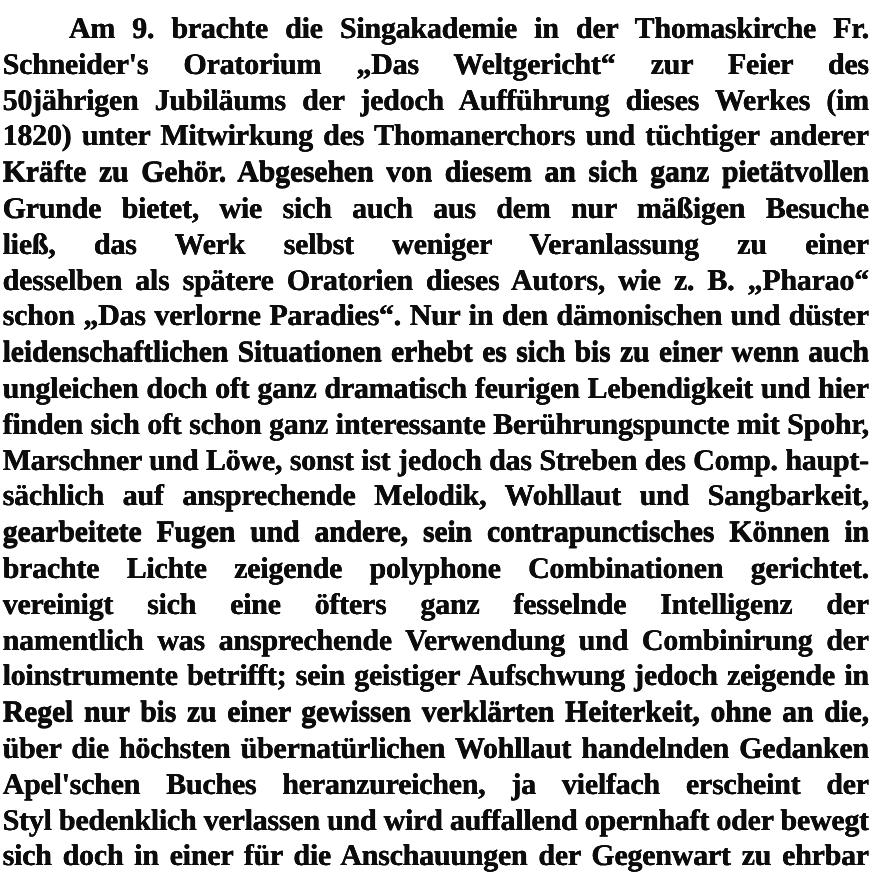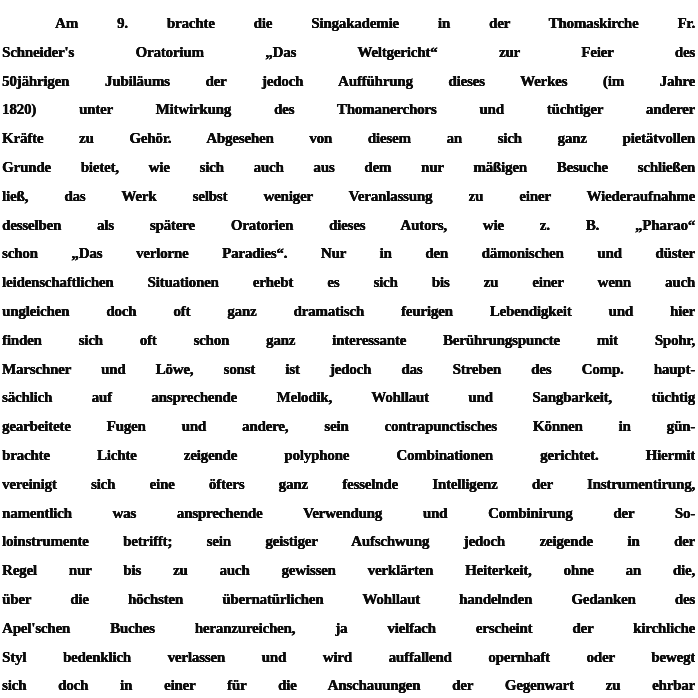--- a/index.html
+++ b/index.html
@@ -15,21 +15,21 @@
   .page {
     width: 698px;
     height: 698px;
     box-sizing: border-box;
     padding: 9px 3px 0 2px;
     background: #ffffff;
   }
   .text-line {
     font-family: "Liberation Serif", "DejaVu Serif", serif;
     font-weight: bold;
-    font-size: 15px;
+    font-size: 24px;
     line-height: 28.8px;
     height: 28.8px;
     color: #0c0c0c;
     letter-spacing: -0.2px;
     text-align: justify;
     text-align-last: justify;
     overflow: hidden;
     
     text-shadow: 0.35px 0 0 currentColor, 0 0.3px 0 currentColor;
   }
@@ -53,18 +53,18 @@
   <div class="text-line">leidenschaftlichen Situationen erhebt es sich bis zu einer wenn auch</div>
   <div class="text-line">ungleichen doch oft ganz dramatisch feurigen Lebendigkeit und hier</div>
   <div class="text-line">finden sich oft schon ganz interessante Berührungspuncte mit Spohr,</div>
   <div class="text-line">Marschner und Löwe, sonst ist jedoch das Streben des Comp. haupt-</div>
   <div class="text-line">sächlich auf ansprechende Melodik, Wohllaut und Sangbarkeit, tüchtig</div>
   <div class="text-line">gearbeitete Fugen und andere, sein contrapunctisches Können in gün-</div>
   <div class="text-line">brachte Lichte zeigende polyphone Combinationen gerichtet. Hiermit</div>
   <div class="text-line">vereinigt sich eine öfters ganz fesselnde Intelligenz der Instrumentirung,</div>
   <div class="text-line">namentlich was ansprechende Verwendung und Combinirung der So-</div>
   <div class="text-line">loinstrumente betrifft; sein geistiger Aufschwung jedoch zeigende in der</div>
-  <div class="text-line">Regel nur bis zu auch gewissen verklärten Heiterkeit, ohne an die,</div>
+  <div class="text-line">Regel nur bis zu einer gewissen verklärten Heiterkeit, ohne an die,</div>
   <div class="text-line">über die höchsten übernatürlichen Wohllaut handelnden Gedanken des</div>
   <div class="text-line">Apel'schen Buches heranzureichen, ja vielfach erscheint der kirchliche</div>
   <div class="text-line">Styl bedenklich verlassen und wird auffallend opernhaft oder bewegt</div>
   <div class="text-line">sich doch in einer für die Anschauungen der Gegenwart zu ehrbar</div>
 </div>
 
 </body></html>

